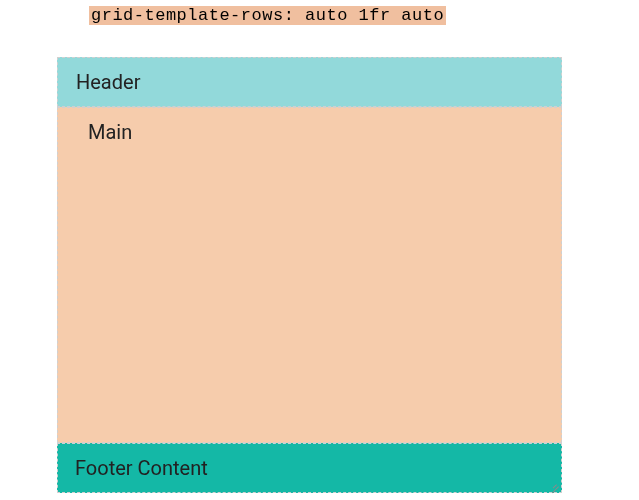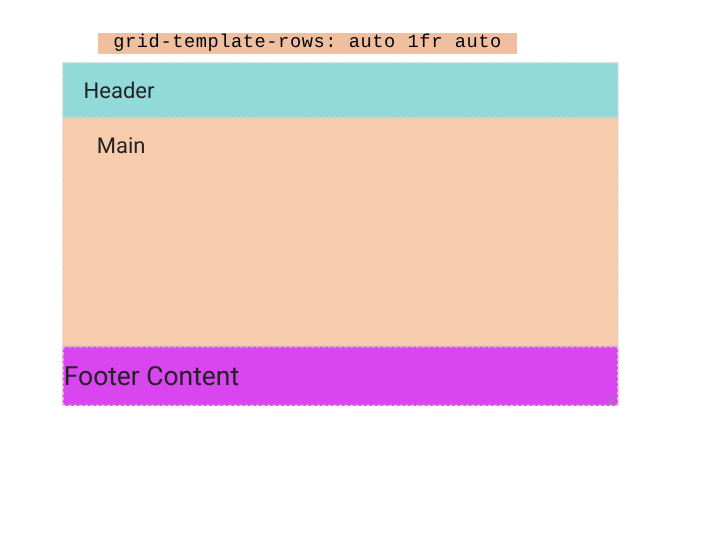--- a/index.html
+++ b/index.html
@@ -15,54 +15,53 @@
       height: 500px;
       position: relative;
     }
     .code-label {
       position: absolute;
       top: 6px;
       left: 89px;
       background: #f0bf9f;
       font-family: "Courier New", Courier, monospace;
       font-size: 17px;
-      padding: 0 14px;
+      padding: 0 2px;
       color: #000;
       letter-spacing: 0.5px;
-      margin-top: 24px;
     }
     .grid-container {
       position: absolute;
       top: 57px;
       left: 57px;
       width: 505px;
-      height: 312px;
+      height: 436px;
       display: grid;
       grid-template-rows: auto 1fr auto;
       background: #f6ccac;
     }
     .grid-header {
       background: #92d9da;
       border: 1px dashed #d0d0d0;
       padding: 12px 18px;
       font-size: 20px;
       color: #222;
     }
     .grid-main {
       background: #f6ccac;
       border: 1px dashed #d0d0d0;
       padding: 12px 30px;
       font-size: 20px;
       color: #222;
     }
     .grid-footer {
-      background: #d946ef;
+      background: #14b8a6;
       border: 1px dashed #d0d0d0;
-      padding: 12px 0;
-      font-size: 24px;
+      padding: 12px 17px;
+      font-size: 20px;
       color: #222;
       position: relative;
     }
     .resize-handle {
       position: absolute;
       bottom: 2px;
       right: 2px;
       width: 12px;
       height: 12px;
       pointer-events: none;

